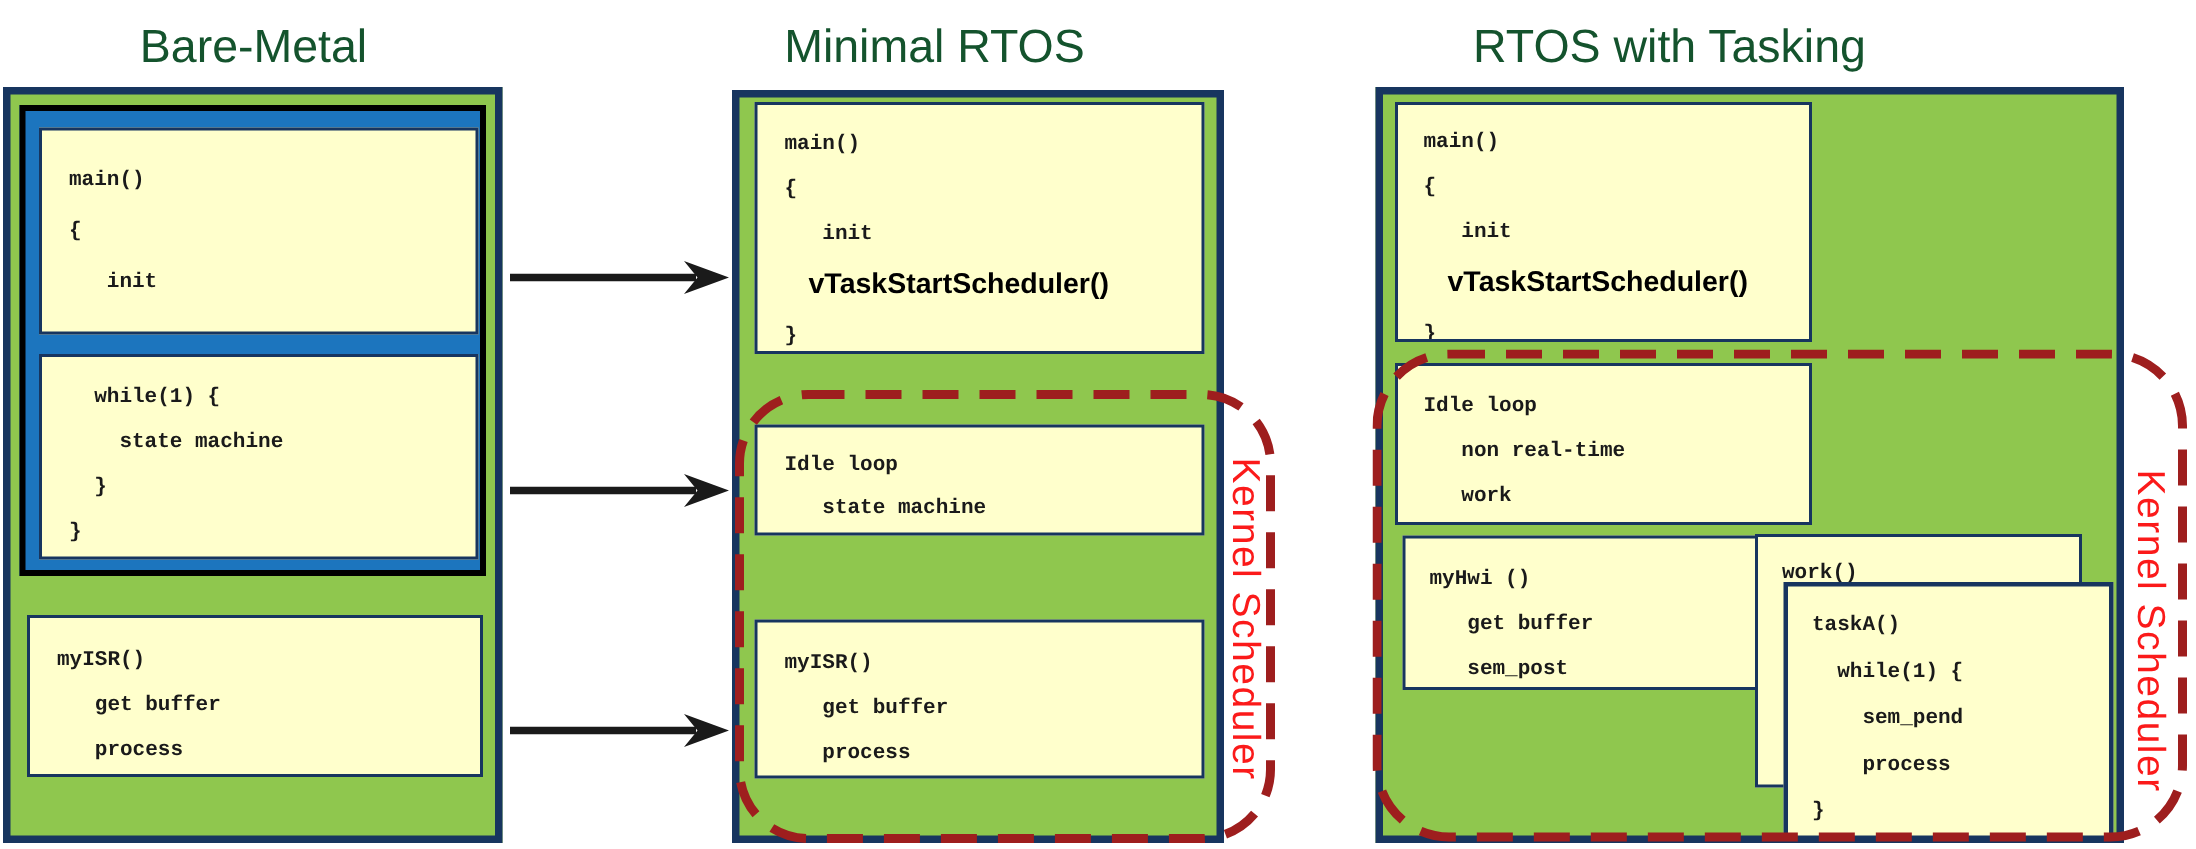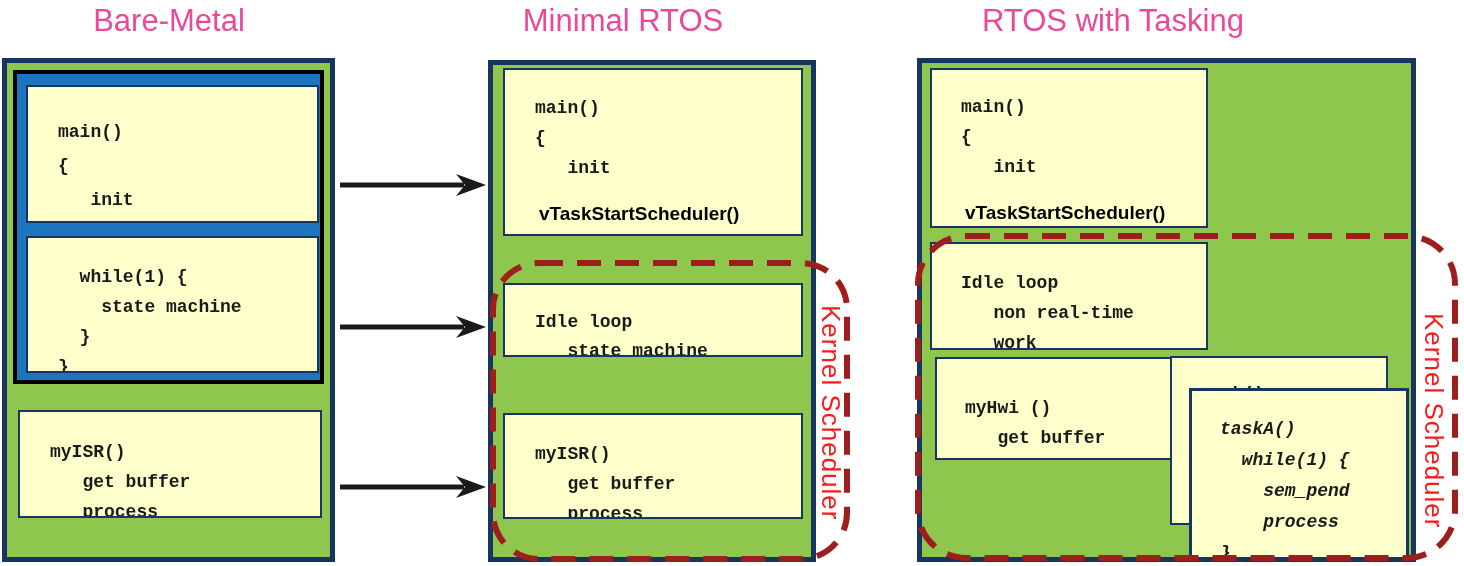--- a/index.html
+++ b/index.html
@@ -1,28 +1,28 @@
 <!DOCTYPE html>
 <html><head>
 <meta charset="utf-8">
 <style>
   html,body{margin:0;padding:0;background:#ffffff;}
   #canvas{position:relative;width:1464px;height:566px;background:#ffffff;overflow:hidden;
           font-family:"Liberation Sans",sans-serif;}
-  .title{position:absolute;top:2px;font-size:31px;line-height:38px;color:#ec4899;
+  .title{position:absolute;top:12px;font-size:31px;line-height:38px;color:#14532d;
          text-align:center;white-space:nowrap;}
   .panel{position:absolute;background:#8FC74E;border:5px solid #17355F;box-sizing:border-box;z-index:1;}
   .bluebox{position:absolute;background:#1C75BE;border:4px solid #000000;box-sizing:border-box;z-index:2;}
   .codebox{position:absolute;background:#FFFFCC;border:2px solid #17355F;box-sizing:border-box;z-index:3;
            overflow:hidden;}
-  .codebox pre{margin:16px;font-family:"Liberation Mono",monospace;font-weight:bold;
-               font-size:18px;line-height:30px;color:#1A1A1A;white-space:pre;}
+  .codebox pre{margin:4px;font-family:"Liberation Mono",monospace;font-weight:bold;
+               font-size:14px;line-height:30px;color:#1A1A1A;white-space:pre;}
   .lh34 pre{line-height:34px;}
   .lh29 pre{line-height:29px;}
-  .lh31 pre{line-height:31px;font-style:italic;}
+  .lh31 pre{line-height:31px;}
   .vtask{font-family:"Liberation Sans",sans-serif;font-weight:bold;font-size:19px;line-height:30px;
          color:#000000;margin-left:20px;white-space:nowrap;}
   .sched{position:absolute;writing-mode:vertical-rl;text-orientation:mixed;z-index:4;
          font-size:26px;color:#FB1A1A;white-space:nowrap;letter-spacing:1px;text-align:center;}
   .dashsvg{position:absolute;z-index:5;pointer-events:none;}
   .arrowsvg{position:absolute;z-index:2;}
 </style>
 </head>
 <body>
 
@@ -104,21 +104,21 @@
     <div class="vtask">vTaskStartScheduler()</div>
     <pre>}</pre>
   </div>
 
   <div class="codebox" style="left:930px;top:242px;width:278px;height:108px;padding:8px 13px;">
     <pre>Idle loop
    non real-time
    work</pre>
   </div>
 
-  <div class="codebox" style="left:935px;top:357px;width:252px;height:103px;padding:18px 12px;">
+  <div class="codebox" style="left:935px;top:357px;width:252px;height:103px;padding:8px 12px;">
     <pre>myHwi ()
    get buffer
    sem_post</pre>
   </div>
 
   <div class="codebox" style="left:1170px;top:356px;width:218px;height:169px;padding:5px 12px;">
     <pre>work()</pre>
   </div>
 
   <div class="codebox lh31" style="left:1189px;top:388px;width:220px;height:172px;padding:7px 12px;border-width:3px;z-index:4;">

